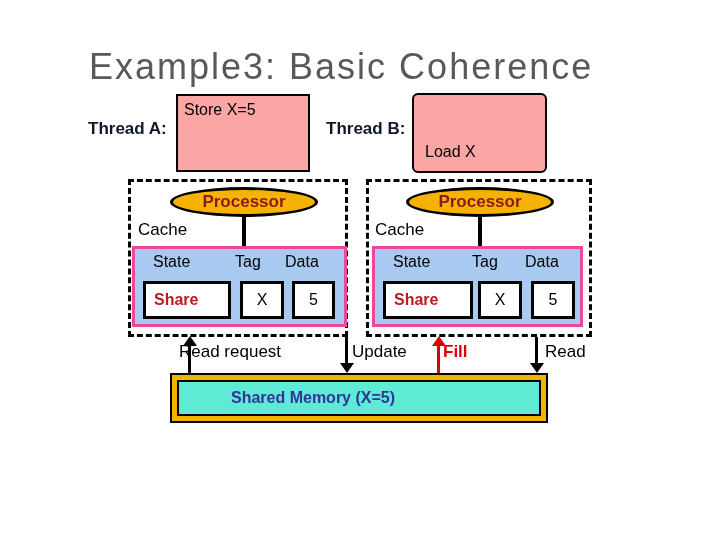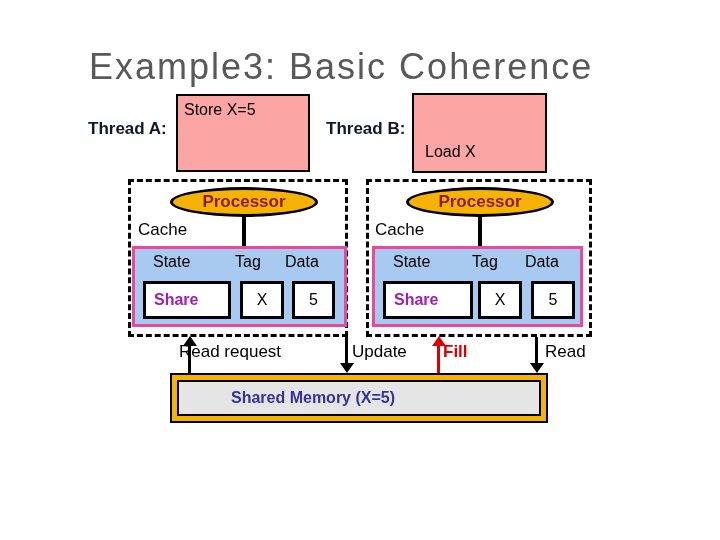--- a/index.html
+++ b/index.html
@@ -6,21 +6,21 @@
   .slide{
     position:relative;width:720px;height:504px;background:#ffffff;overflow:hidden;
     font-family:Liberation Sans, sans-serif;color:#000;
   }
   .abs{position:absolute;box-sizing:border-box;}
 
   .title{left:89px;top:46px;font-size:36px;letter-spacing:2px;color:#595959;white-space:nowrap;}
 
   .code-box{border:2px solid #000;background:#fca5a5;font-size:16px;color:#000;}
   .store-box{left:176px;top:94px;width:134px;height:78px;padding:5px 0 0 6px;}
-  .load-box{left:412px;top:93px;width:135px;height:80px;padding:48px 0 7px 11px;}
+  .load-box{left:412px;top:93px;width:135px;height:80px;padding:48px 0 7px 11px;border-radius:6px;}
   .thread-label{font-size:17px;font-weight:bold;color:#0f172a;white-space:nowrap;}
   .thread-a{left:88px;top:119px;}
   .thread-b{left:326px;top:119px;}
 
   .dashed-box{border:3px dashed #000;background:transparent;}
   .dash-left{left:128px;top:179px;width:220px;height:158px;}
   .dash-right{left:366px;top:179px;width:226px;height:158px;}
 
   .ellipse{width:148px;height:30px;border:3px solid #000;border-radius:50%;
     background:#F5B201;display:flex;align-items:center;justify-content:center;
@@ -35,40 +35,40 @@
   .cache-label{font-size:17px;color:#000;}
   .cache-left{left:138px;top:220px;}
   .cache-right{left:375px;top:220px;}
 
   .cache-table{background:#A9CAF0;border:3px solid #ec4899;}
   .table-left{left:132px;top:246px;width:215px;height:81px;}
   .table-right{left:372px;top:246px;width:211px;height:81px;}
   .hdr{position:absolute;top:4px;font-size:16px;color:#000;white-space:nowrap;}
   .cell{position:absolute;top:32px;height:38px;border:3px solid #000;background:#fff;
     box-sizing:border-box;display:flex;align-items:center;font-size:16px;}
-  .cell-state{left:8px;width:88px;padding-left:8px;font-weight:bold;color:#a21caf;}
+  .cell-state{left:8px;width:88px;padding-left:8px;font-weight:bold;color:#b91c1c;}
   .table-right .cell-state{width:90px;}
   .cell-tag{left:105px;width:44px;justify-content:center;}
   .table-right .cell-tag{left:103px;}
   .cell-data{left:157px;width:43px;justify-content:center;}
   .table-right .cell-data{left:156px;width:44px;}
 
   .shaft{width:3px;background:#000;}
   .shaft.red{background:#DD0000;}
   .head-up{width:0;height:0;border-left:7px solid transparent;border-right:7px solid transparent;
     border-bottom:10px solid #000;}
   .head-up.red{border-bottom-color:#DD0000;}
   .head-down{width:0;height:0;border-left:7px solid transparent;border-right:7px solid transparent;
     border-top:10px solid #000;}
   .arrow-label{font-size:17px;color:#000;white-space:nowrap;}
   .arrow-label.red{color:#DD0000;font-weight:bold;}
 
   .memory-outer{left:170px;top:373px;width:378px;height:50px;border:2px solid #000;background:#F5B201;}
   .memory-inner{position:absolute;left:5px;top:5px;right:5px;bottom:5px;border:2px solid #000;
-    background:#e5e5e5;display:flex;align-items:center;justify-content:center;
+    background:#5eead4;display:flex;align-items:center;justify-content:center;
     padding-right:92px;font-size:16px;font-weight:bold;color:#333399;white-space:nowrap;}
 </style>
 </head>
 <body>
 
 <div class="slide">
 
   <div class="abs title">Example3: Basic Coherence</div>
 
   <div class="abs code-box store-box">

